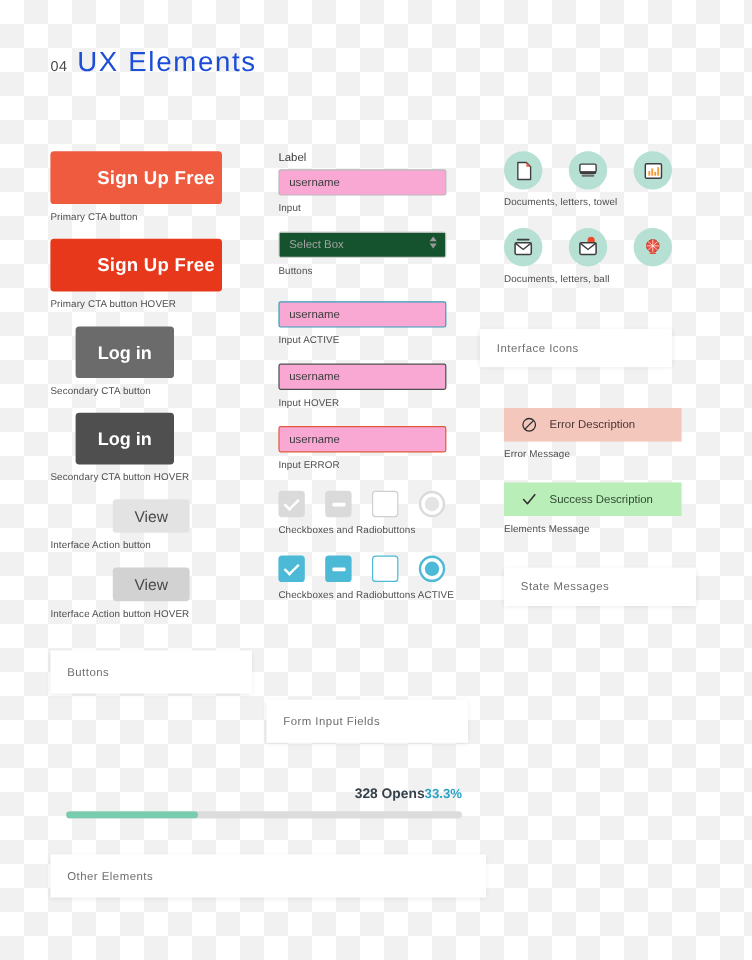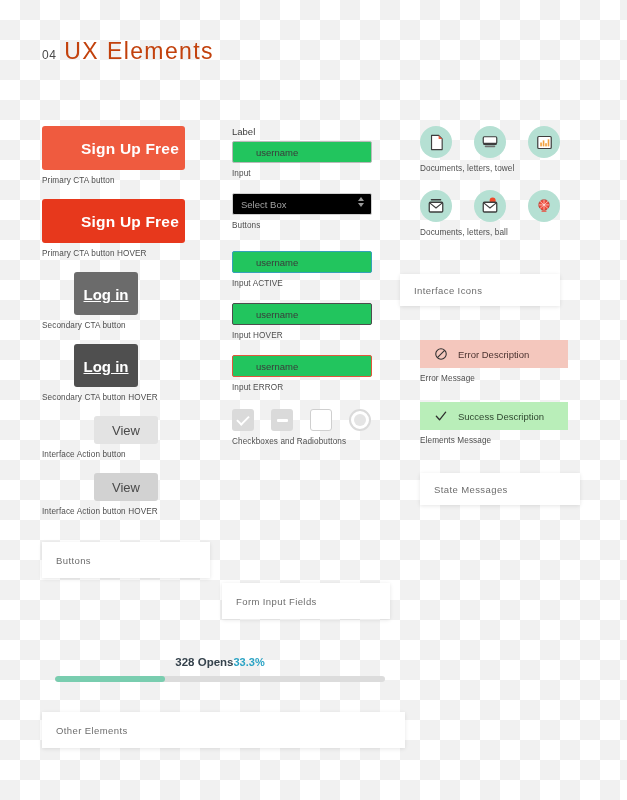--- a/index.html
+++ b/index.html
@@ -33,21 +33,21 @@
   }
   .page-title .num {
     font-size: 12px;
     letter-spacing: 0.5px;
     color: #4a4a4a;
   }
   .page-title .ttl {
     font-size: 23px;
     font-weight: 400;
     letter-spacing: 1.4px;
-    color: #c2410c;
+    color: #1d4ed8;
   }
 
   
   .col {
     position: absolute;
   }
   .col-left   { left: 42px;  top: 126px; width: 178px; }
   .col-mid    { left: 232px; top: 126px; width: 160px; }
   .col-right  { left: 420px; top: 126px; width: 168px; }
 
@@ -78,27 +78,26 @@
     font-size: 15.5px;
     color: #ffffff;
     line-height: 44px;
     letter-spacing: 0.2px;
     text-align: right;
   }
   .btn-cta.primary { background: #ef5b3f; }
   .btn-cta.primary-hover { background: #e7381c; }
 
   .btn-sec {
-    width: 64px;
+    width: 82px;
     height: 43px;
     font-size: 15px;
     color: #ffffff;
     line-height: 43px;
-    margin-left: 32px;
-    text-decoration: underline;
+    margin-left: 21px;
   }
   .btn-sec.normal { background: #6b6b6b; }
   .btn-sec.hover  { background: #4f4f4f; }
 
   .btn-iface {
     width: 64px;
     height: 28px;
     font-size: 13px;
     color: #4a4a4a;
     line-height: 28px;
@@ -133,45 +132,45 @@
   
   .field-label {
     font-size: 9.5px;
     color: #3b3b3b;
     margin-bottom: 4px;
   }
   .input {
     width: 140px;
     height: 22px;
     box-sizing: border-box;
-    background: #22c55e;
+    background: #f9a8d4;
     font-size: 9.5px;
     font-family: inherit;
     color: #3a3a3a;
-    padding: 0 23px;
+    padding: 0 8px;
     outline: none;
     border-radius: 2px;
   }
   .input.normal { border: 1px solid #b9b9b9; }
   .input.active { border: 1.5px solid #35a0b9; }
   .input.hover  { border: 1.5px solid #4d4d4d; }
   .input.error  { border: 1.5px solid #e0573c; }
   .input::placeholder { color: #a8a8a8; }
 
   .select-wrap {
     position: relative;
     width: 140px;
     height: 22px;
   }
   .select-box {
     width: 140px;
     height: 22px;
     box-sizing: border-box;
     border: 1px solid #cfcfcf;
-    background: #000000;
+    background: #14532d;
     font-size: 9.5px;
     color: #a3a3a3;
     padding: 0 8px;
     line-height: 21px;
     border-radius: 2px;
   }
   .stepper {
     position: absolute;
     right: 8px;
     top: 4px;
@@ -267,21 +266,21 @@
 
   
   .progress-wrap {
     position: absolute;
     left: 55px;
     top: 656px;
     width: 330px;
   }
   .progress-head {
     display: flex;
-    justify-content: center;
+    justify-content: flex-end;
     align-items: baseline;
     margin-bottom: 8px;
   }
   .progress-head .opens {
     font-size: 11.5px;
     font-weight: bold;
     color: #35424c;
   }
   .progress-head .pct {
     font-size: 11px;
@@ -390,20 +389,35 @@
           <span class="dash"></span>
         </span>
       <span class="cb empty-off"></span>
       <span class="rad off">
           <span class="dot"></span>
         </span>
     </div>
     <div class="caption">Checkboxes and Radiobuttons</div>
   </div>
 
+  <div class="field-group" style="margin-top:16px;">
+    <div class="cbrow">
+      <span class="cb fill-on">
+          <span class="tick"></span>
+        </span>
+      <span class="cb fill-on">
+          <span class="dash"></span>
+        </span>
+      <span class="cb empty-on"></span>
+      <span class="rad on">
+          <span class="dot"></span>
+        </span>
+    </div>
+    <div class="caption">Checkboxes and Radiobuttons ACTIVE</div>
+  </div>
 
 </div>
 
 <div class="section-card" id="card-form">
   <span>Form Input Fields</span>
 </div>
 
 <div class="col col-right">
 
   <div class="icon-row-block">

